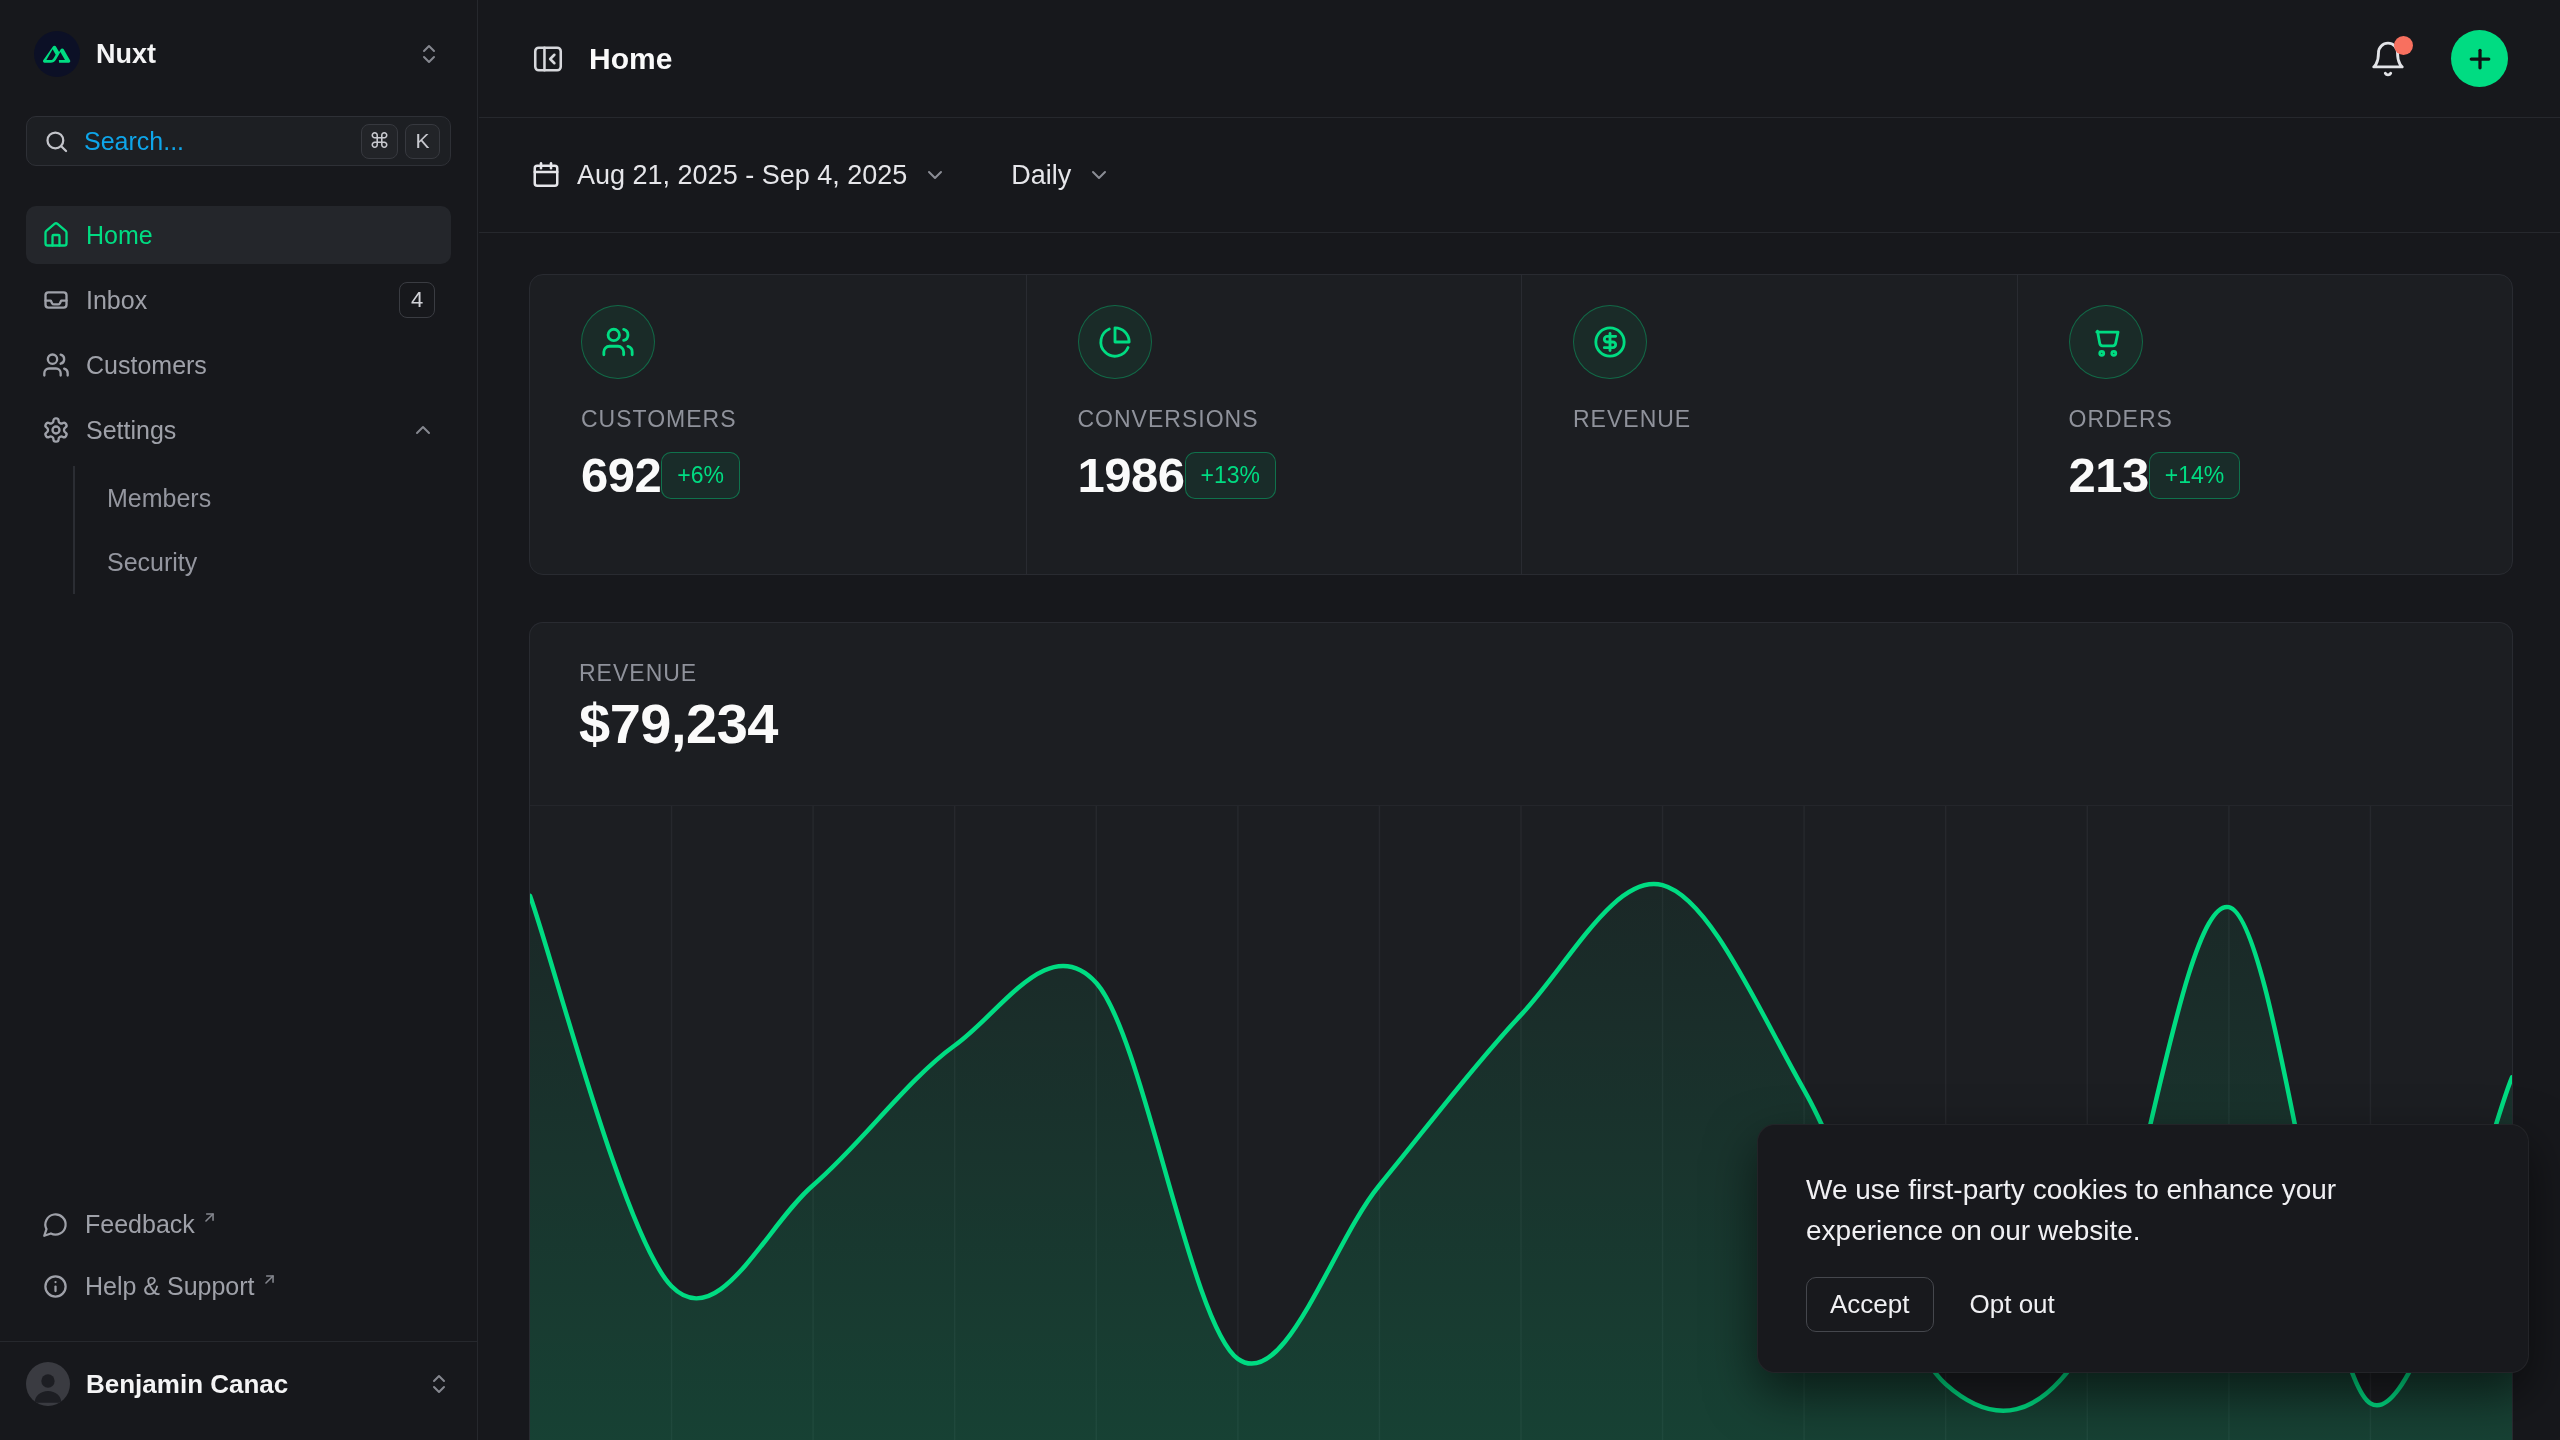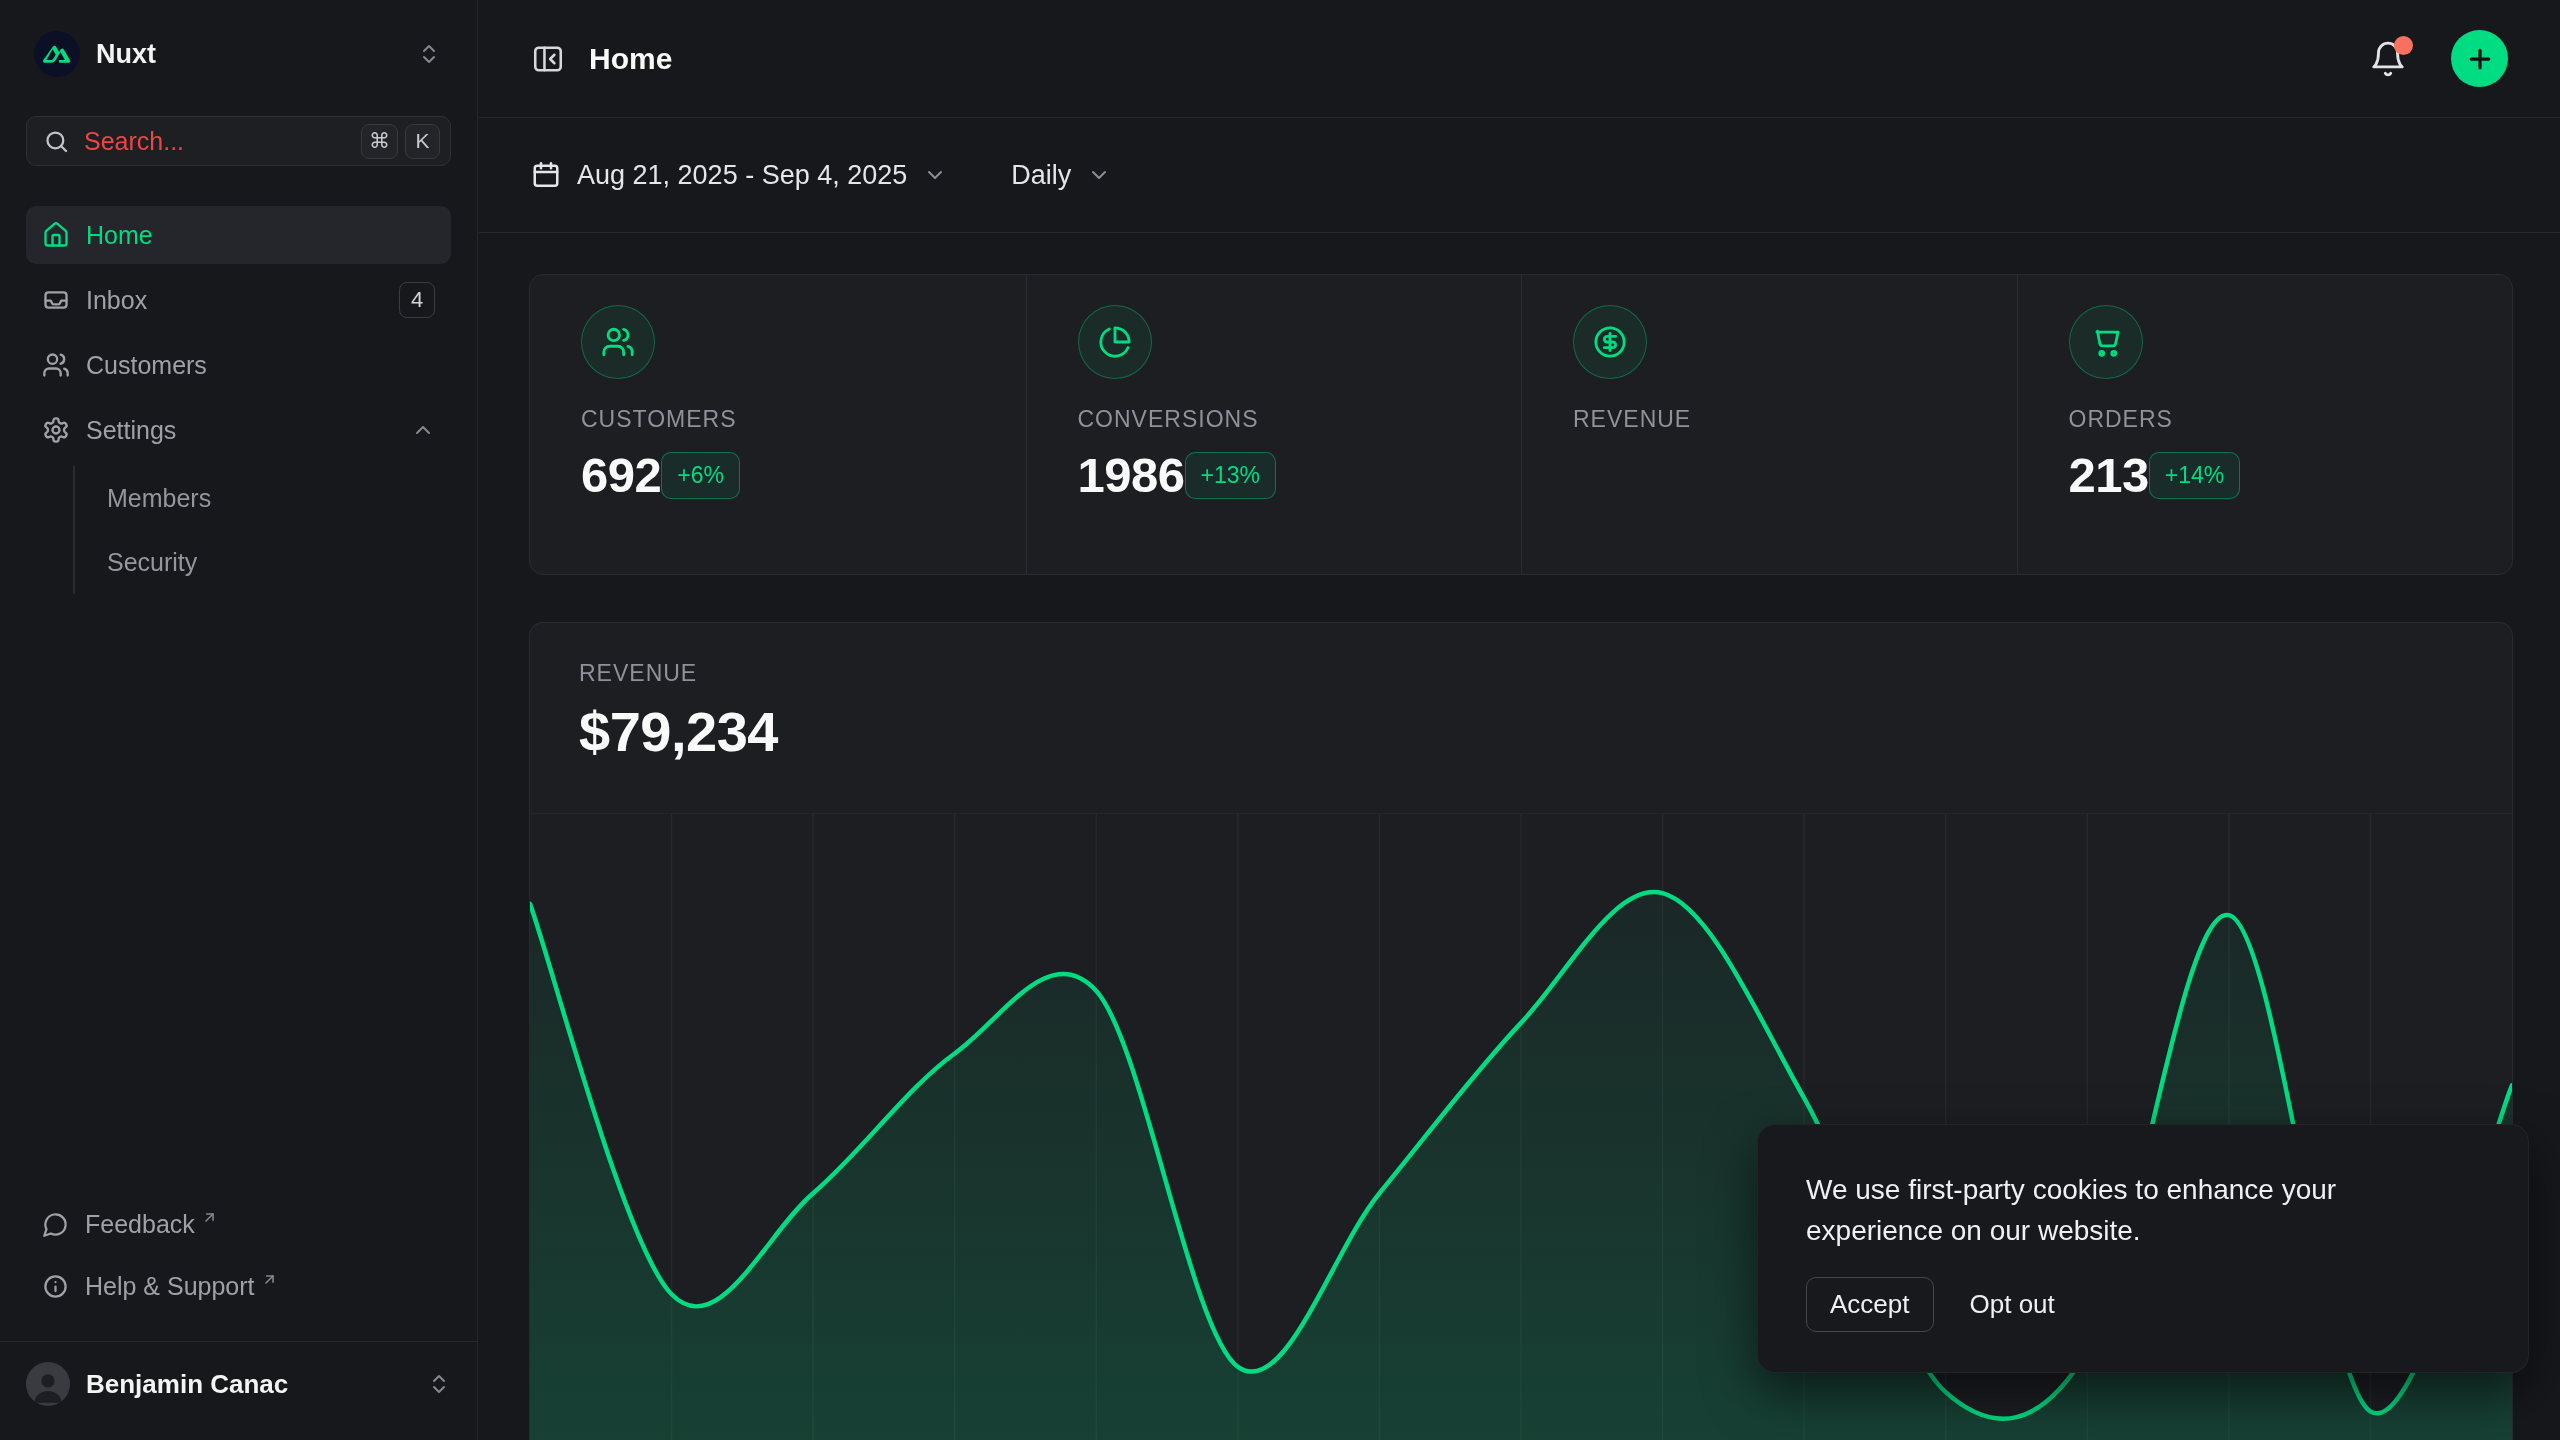--- a/index.html
+++ b/index.html
@@ -22,21 +22,21 @@
     width:46px; height:46px; border-radius:50%; background:#0c1026;
     display:flex; align-items:center; justify-content:center; flex:0 0 auto;
   }
   .brand-name { font-size:27px; font-weight:700; color:#f4f4f5; margin-left:16px; flex:1; }
   .icon-muted { color:#85878f; }
 
   .search-box {
     margin-top:34px; height:50px; border:1px solid #2e3036; border-radius:10px;
     background:#1d1f23; display:flex; align-items:center; padding:0 10px 0 16px; cursor:text;
   }
-  .search-box .placeholder { color:#ef4444; font-size:25px; margin-left:14px; flex:1; }
+  .search-box .placeholder { color:#0ea5e9; font-size:25px; margin-left:14px; flex:1; }
   .kbd {
     min-width:35px; height:35px; border:1px solid #37393f; background:#222428;
     border-radius:8px; color:#c8c9cf; font-size:21px; display:flex; align-items:center;
     justify-content:center; margin-left:7px; padding:0 7px;
   }
 
   .nav { margin-top:40px; }
   .nav-item {
     display:flex; align-items:center; height:58px; border-radius:10px;
     padding:0 16px; margin-bottom:7px; color:#9fa1a9; cursor:pointer;
@@ -111,21 +111,21 @@
     font-size:23px; color:#00dc82; background:rgba(0,220,130,0.08);
     border:1px solid rgba(0,220,130,0.4); border-radius:10px; padding:9px 15px; font-weight:500;
   }
 
   .revenue-card {
     margin-top:47px; background:#1c1e22; border:1px solid #292b31;
     border-radius:14px 14px 0 0; border-bottom:none; height:900px; overflow:hidden;
   }
   .revenue-head { padding:37px 49px 0; }
   .revenue-label { font-size:23px; letter-spacing:1px; color:#8f929b; font-weight:500; }
-  .revenue-value { font-size:56px; font-weight:700; color:#fafafa; margin-top:12px; letter-spacing:-0.5px; }
+  .revenue-value { font-size:56px; font-weight:700; color:#fafafa; margin-top:4px; letter-spacing:-0.5px; }
   .plot { margin-top:49px; border-top:1px solid #24262b; position:relative; }
   .plot svg { width:100%; height:700px; }
 
   
   .cookie-banner {
     position:absolute; left:1757px; top:1124px; width:772px;
     background:#18191d; border:1px solid rgba(255,255,255,0.05); border-radius:18px;
     padding:44px 48px 40px; box-shadow:0 20px 50px rgba(0,0,0,0.55); z-index:10;
   }
   .cookie-msg { font-size:28px; line-height:41px; color:#f0f0f3; }

